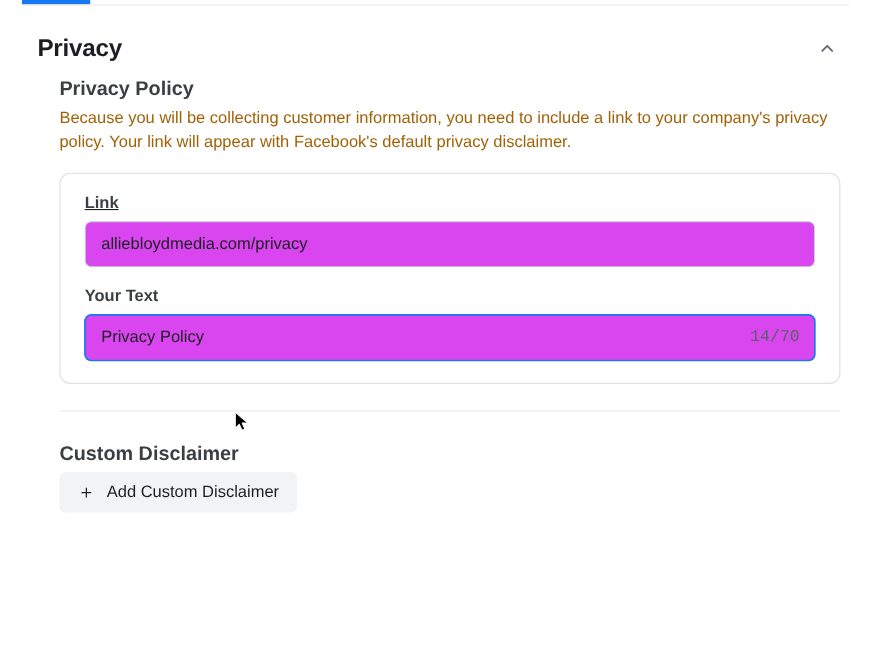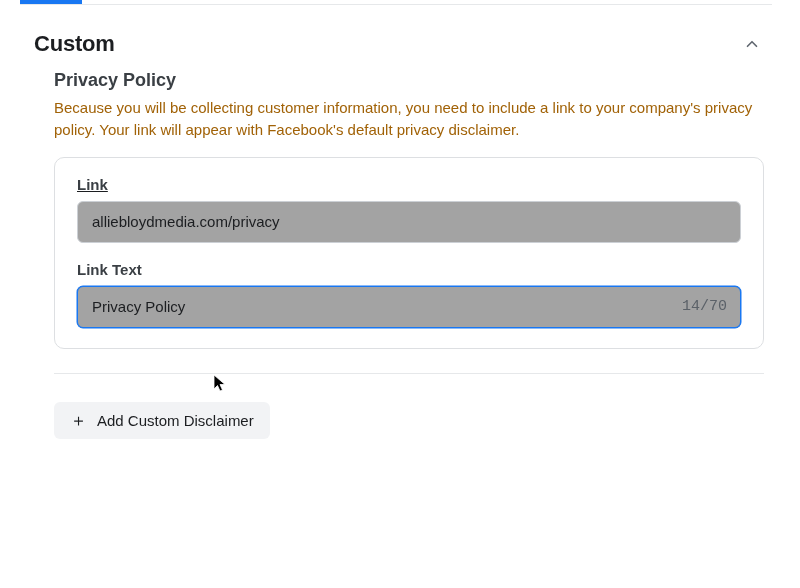--- a/index.html
+++ b/index.html
@@ -87,21 +87,21 @@
       display: block;
     }
     .field-input {
       width: 100%;
       height: 42px;
       border: 1px solid #ccd0d5;
       border-radius: 6px;
       padding: 0 14px;
       font-size: 15px;
       color: #1c1e21;
-      background: #a3a3a3;
+      background: #d946ef;
       outline: none;
     }
     .field-input.focused {
       border: 1.5px solid #1877f2;
       box-shadow: 0 0 0 0.5px #1877f2;
     }
     .input-wrap { position: relative; }
     .char-count {
       position: absolute;
       right: 14px;
@@ -149,48 +149,49 @@
   </style>
 </head>
 <body>
 
 <div class="tab-indicator"></div>
 <div class="tab-underline"></div>
 
 <div class="content">
 
   <div class="section-header">
-    <h1 class="section-title">Custom</h1>
+    <h1 class="section-title">Privacy</h1>
     <div class="chevron-btn">
       <svg viewBox="0 0 24 24" fill="none" stroke="currentColor" stroke-width="2.2" stroke-linecap="round" stroke-linejoin="round">
           <polyline points="6 15 12 9 18 15"></polyline>
         </svg>
     </div>
   </div>
 
   <div class="subsection">
     <h2 class="subsection-title">Privacy Policy</h2>
     <p class="subsection-desc">Because you will be collecting customer information, you need to include a link to your company's privacy policy. Your link will appear with Facebook's default privacy disclaimer.</p>
 
     <div class="card">
       <div class="field-gap">
         <label class="field-label">Link</label>
         <input type="text" class="field-input" value="alliebloydmedia.com/privacy" style="">
       </div>
       <div>
-        <label class="field-label">Link Text</label>
+        <label class="field-label">Your Text</label>
         <div class="input-wrap">
           <input type="text" class="field-input focused" value="Privacy Policy" style="">
           <span class="char-count">14/70</span>
         </div>
       </div>
     </div>
 
     <div class="divider"></div>
 
+    <h2 class="subsection-title">Custom Disclaimer</h2>
 
     <button class="add-btn">
       <span class="plus">＋</span>
       <span>Add Custom Disclaimer</span>
     </button>
   </div>
 
 </div>
 
 <svg class="cursor" viewBox="0 0 16 20">

